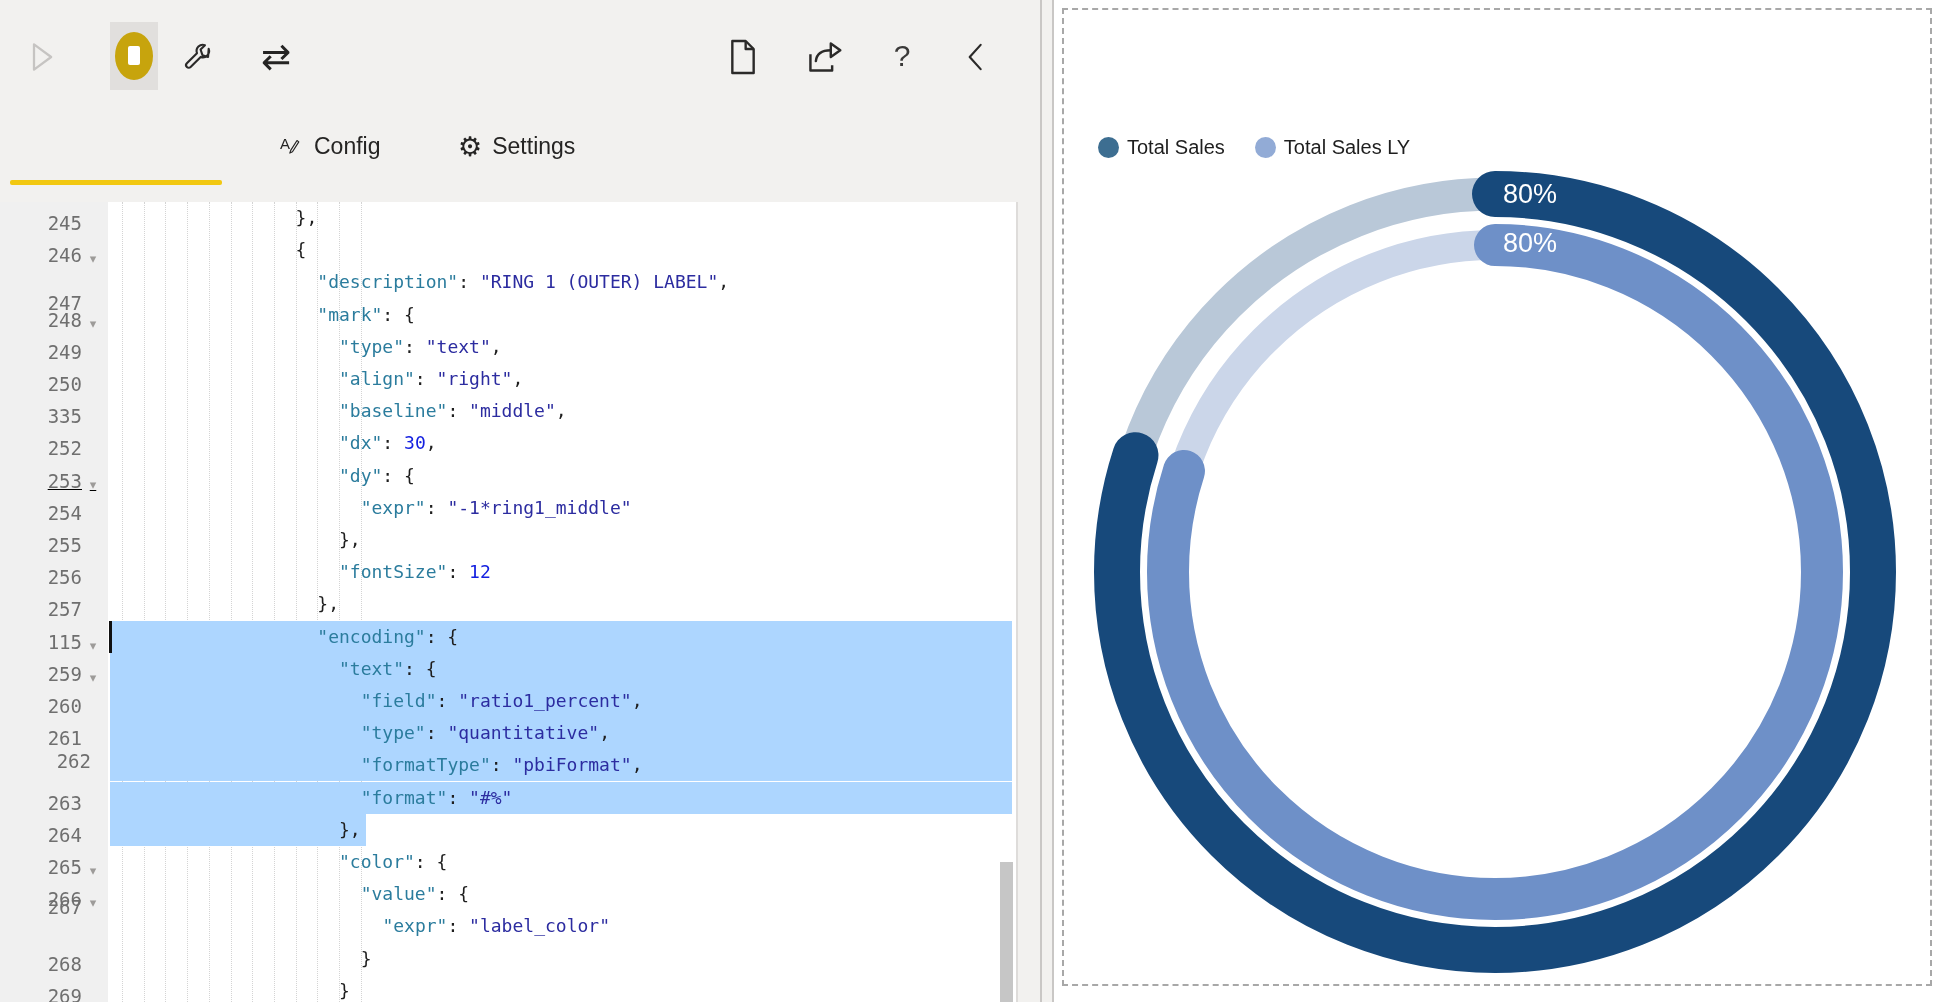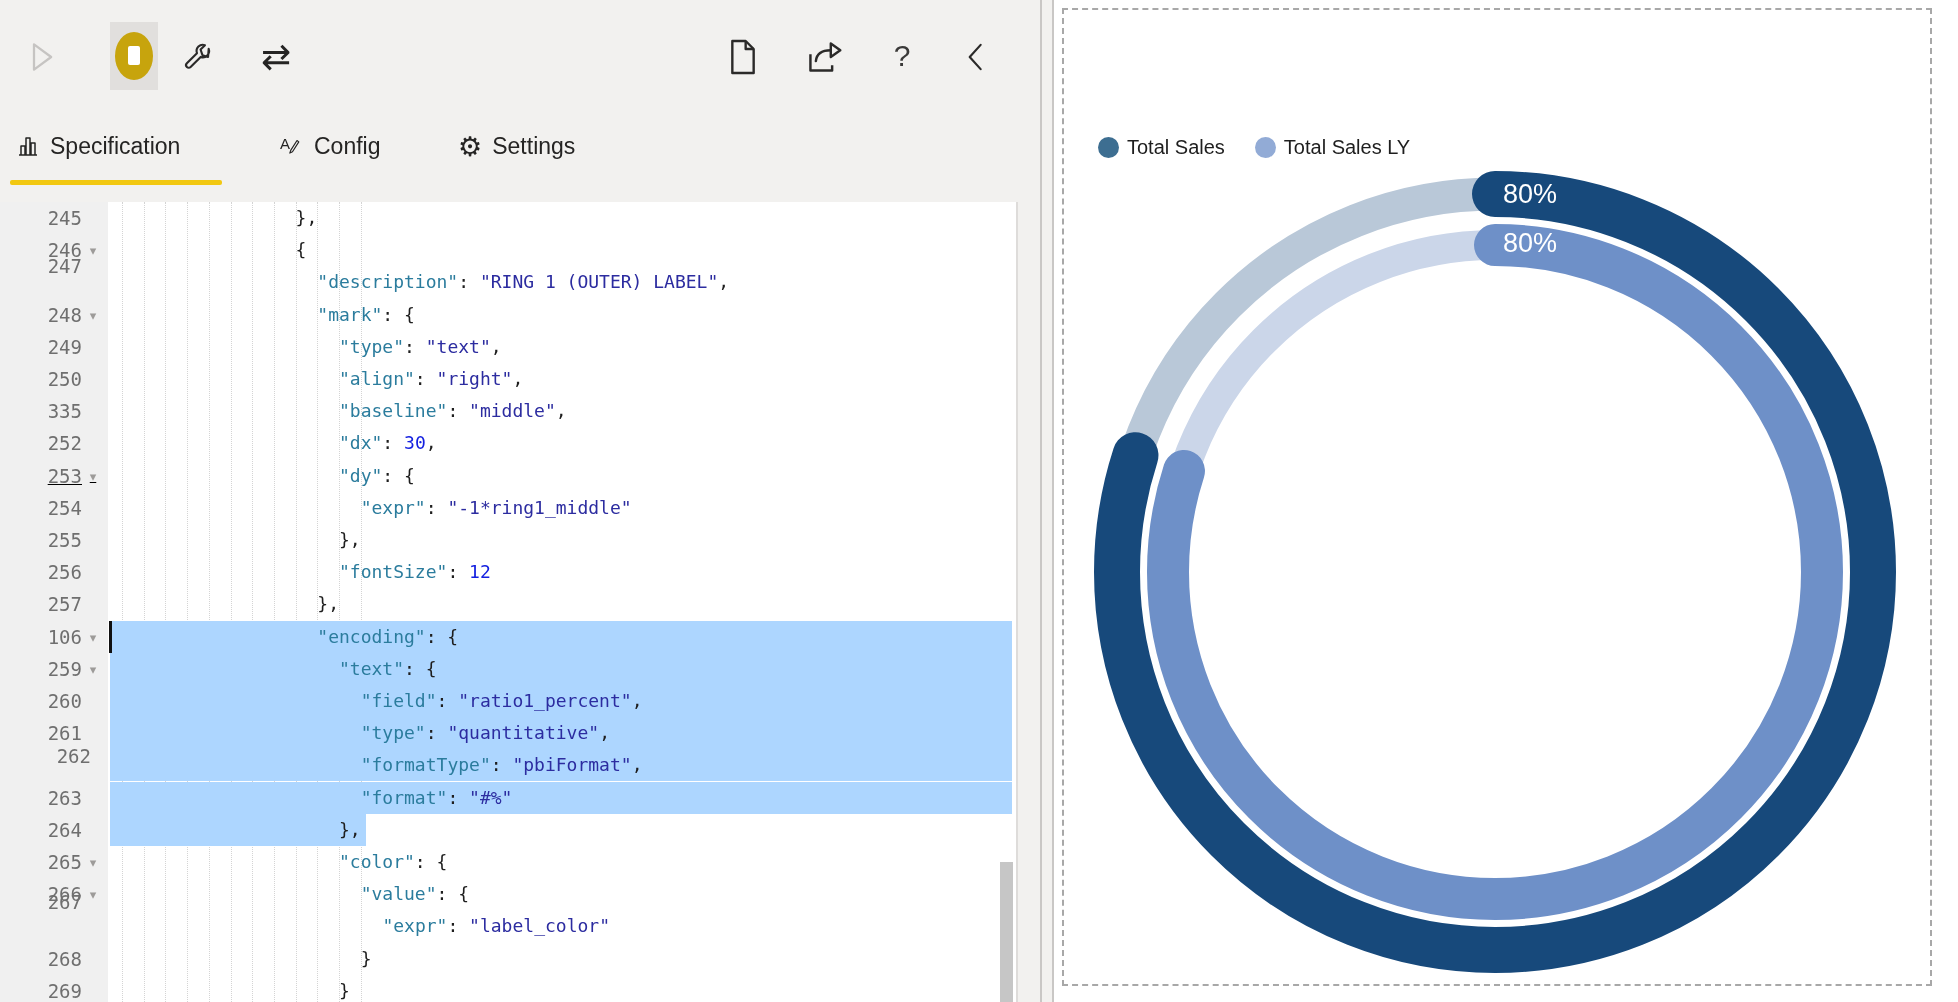--- a/index.html
+++ b/index.html
@@ -12,21 +12,21 @@
   #swap-btn{left:250px;top:30px;width:52px;height:52px;font-size:36px;color:#252423;font-family:"DejaVu Sans",sans-serif;}
   #help-btn{left:884px;top:30px;width:36px;height:52px;font-size:30px;font-weight:300;color:#3b3a39;}
   
   .tab{position:absolute;top:118px;height:56px;display:flex;align-items:center;gap:10px;
        font-size:23px;color:#252423;cursor:pointer;}
   #tab-underline{position:absolute;left:10px;top:180px;width:212px;height:5px;background:#F2C811;border-radius:2px;}
   
   #editor{position:absolute;left:0;top:202px;width:1016px;height:800px;background:#fff;
           border-right:2px solid #DEDCDA;font-family:"DejaVu Sans Mono",monospace;}
   #gutter{position:absolute;left:0;top:0;width:108px;height:800px;background:#F0F0F0;}
-  .gutter-row{position:absolute;left:0;width:108px;height:32px;display:flex;align-items:center;}
+  .gutter-row{position:absolute;left:0;width:108px;height:32px;display:flex;align-items:flex-end;}
   .lnum{display:inline-block;width:82px;text-align:right;font-size:19px;color:#6F6F6F;}
   .fold{display:inline-block;width:22px;text-align:center;font-size:13px;color:#9D9B99;font-family:"DejaVu Sans",sans-serif;}
   #code-area{position:absolute;left:108px;top:0;width:906px;height:800px;overflow:hidden;}
   .guide{position:absolute;top:0;bottom:0;width:0;border-left:1px dotted #D4D4D4;z-index:1;}
   .code-row{position:absolute;left:0;width:906px;height:32px;z-index:2;}
   .sel{position:absolute;left:2px;top:0;height:32.2px;background:#ADD6FF;z-index:2;}
   .sel-full{right:2px;}
   .sel-partial{width:256px;}
   .cursor{position:absolute;left:1px;top:0;width:3px;height:32.2px;background:#111;z-index:5;}
   .code-text{position:relative;z-index:4;display:block;font-size:18px;line-height:32.2px;white-space:pre;}
@@ -94,26 +94,20 @@
     <div class="tbtn" id="help-btn">
       <span>?</span>
     </div>
 
     <div class="tbtn" style="left:956px;top:34px;width:42px;height:46px;">
       <svg width="30" height="34" viewBox="0 0 24 28">
         <polyline points="15,4 6,14 15,24" fill="none" stroke="#2B2A29" stroke-width="1.8" stroke-linejoin="round" stroke-linecap="round"></polyline>
       </svg>
     </div>
 
-    <div class="tab" style="left:16px;">
-      <svg width="24" height="26" viewBox="0 0 24 24">
-        <path d="M3 21h18M5 21v-9M5 21h4v-9H5zM10 21V4h4v17M15 21v-12h4v12" fill="none" stroke="#252423" stroke-width="1.5" stroke-linejoin="round"></path>
-      </svg>
-      <span>Specification</span>
-    </div>
     <div class="tab" style="left:280px;">
       <svg width="24" height="26" viewBox="0 0 24 24">
         <text x="0" y="15" font-size="15" fill="#252423" font-family="Liberation Sans, sans-serif">A</text>
         <path d="M13 16 20 5l2 1.5-7 11-3 1.5z" fill="none" stroke="#252423" stroke-width="1.3" stroke-linejoin="round" transform="translate(-1 2) scale(0.9)"></path>
       </svg>
       <span>Config</span>
     </div>
     <div class="tab" style="left:458px;">
       <span style="font-size:27px;font-family:'DejaVu Sans',sans-serif;">⚙</span>
       <span>Settings</span>
@@ -123,21 +117,21 @@
     <div id="editor">
       <div id="gutter">
           <div class="gutter-row" style="top: 0px;">
             <span class="lnum">245</span>
             <span class="fold"></span>
           </div>
           <div class="gutter-row" style="top: 32px;">
             <span class="lnum">246</span>
             <span class="fold">▾</span>
           </div>
-          <div class="gutter-row" style="top: 48px;">
+          <div class="gutter-row" style="top: 80px;">
             <span class="lnum">247</span>
             <span class="fold"></span>
           </div>
           <div class="gutter-row" style="top: 97px;">
             <span class="lnum">248</span>
             <span class="fold">▾</span>
           </div>
           <div class="gutter-row" style="top: 129px;">
             <span class="lnum">249</span>
             <span class="fold"></span>
@@ -168,21 +162,21 @@
           </div>
           <div class="gutter-row" style="top: 354px;">
             <span class="lnum">256</span>
             <span class="fold"></span>
           </div>
           <div class="gutter-row" style="top: 386px;">
             <span class="lnum">257</span>
             <span class="fold"></span>
           </div>
           <div class="gutter-row" style="top: 419px;">
-            <span class="lnum">106</span>
+            <span class="lnum">115</span>
             <span class="fold">▾</span>
           </div>
           <div class="gutter-row" style="top: 451px;">
             <span class="lnum">259</span>
             <span class="fold">▾</span>
           </div>
           <div class="gutter-row" style="top: 483px;">
             <span class="lnum">260</span>
             <span class="fold"></span>
           </div>

